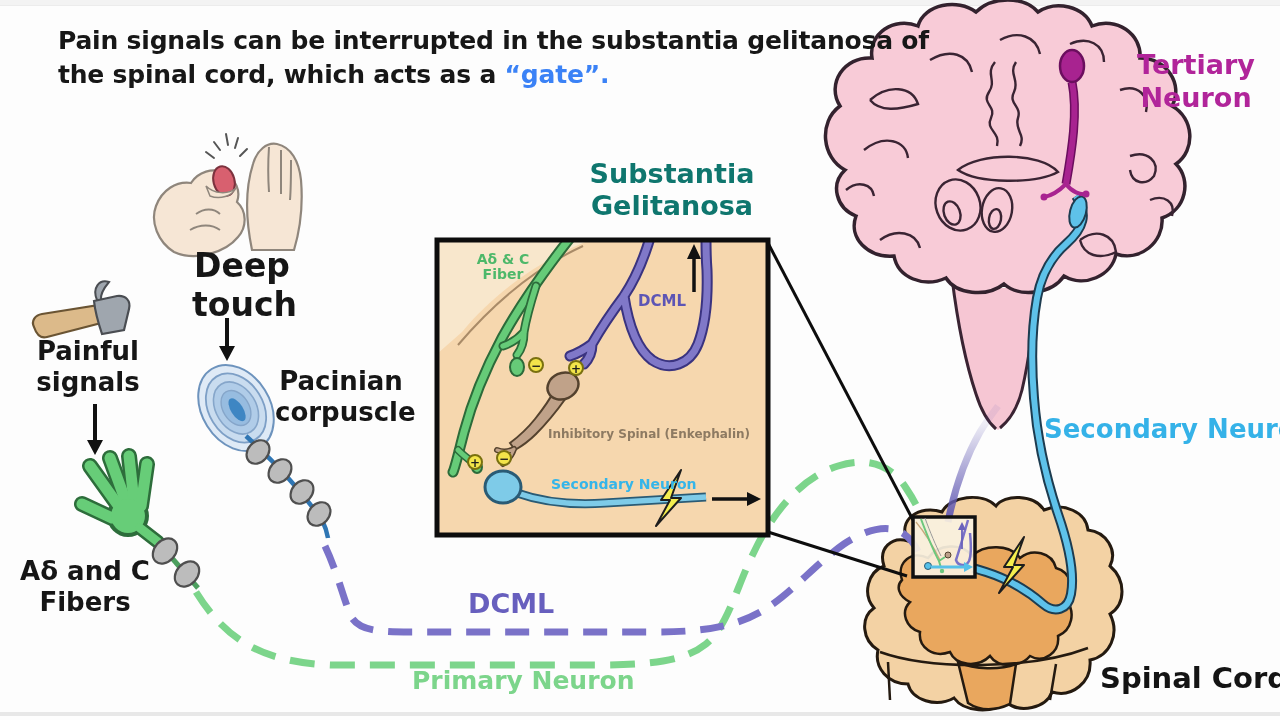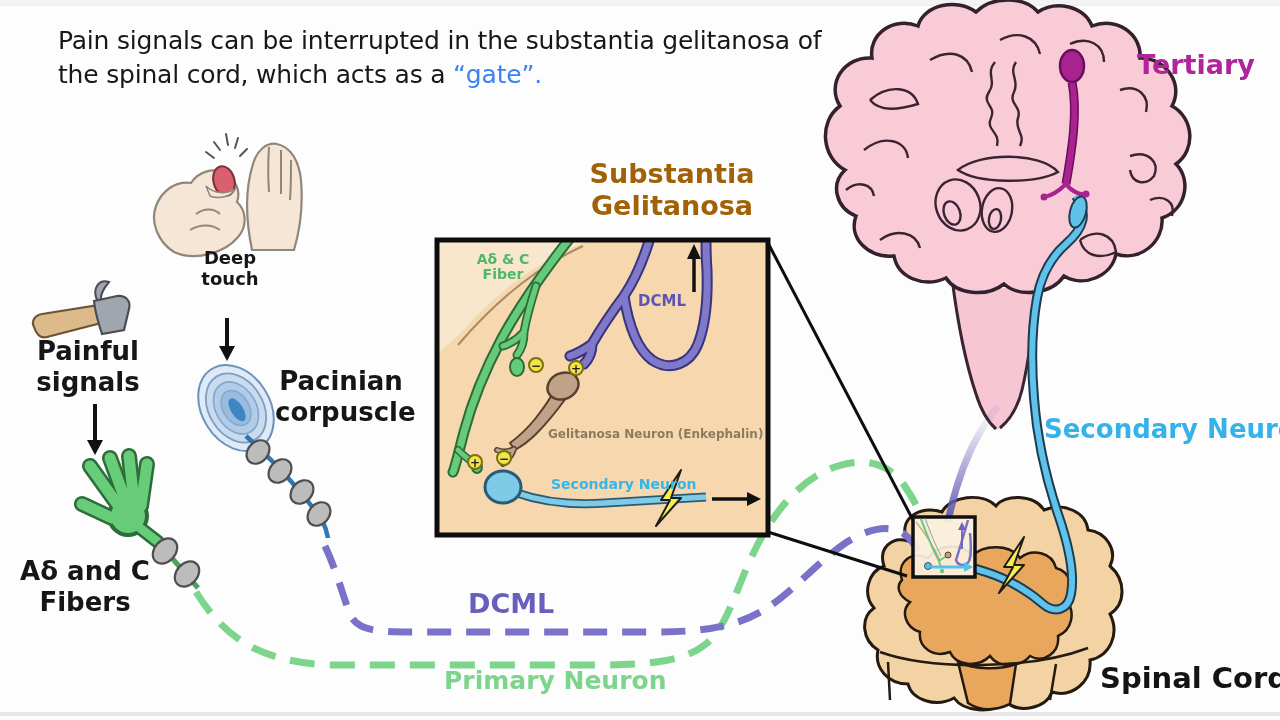--- a/index.html
+++ b/index.html
@@ -2,30 +2,30 @@
 <html><head>
 <meta charset="utf-8">
 <style>
   html,body{margin:0;padding:0;background:#ffffff;}
   .stage{position:relative;width:1280px;height:720px;background:#fdfdfd;overflow:hidden;
          font-family:"DejaVu Sans", sans-serif;}
   .edge-strip-top{position:absolute;left:0;top:0;width:1280px;height:5px;background:#f3f3f3;border-bottom:1px solid #ececec;}
   .edge-strip-bottom{position:absolute;left:0;top:712px;width:1280px;height:4px;background:#e7e7e7;}
   svg{position:absolute;left:0;top:0;}
   .lbl{position:absolute;font-weight:600;color:#161616;text-align:center;line-height:1.18;white-space:nowrap;}
-  .caption{position:absolute;left:58px;top:24px;width:810px;font-size:25px;font-weight:400;color:#171717;
+  .caption{position:absolute;left:58px;top:24px;width:810px;font-size:25px;font-weight:700;color:#171717;
            line-height:34px;text-align:left;white-space:nowrap;letter-spacing:-0.2px;}
   .caption .gate{color:#3b82f6;text-align:right;}
-  .lbl-deep{left:180px;top:247px;width:100px;font-size:18px;}
+  .lbl-deep{left:192px;top:247px;width:100px;font-size:33px;}
   .lbl-painful{left:12px;top:336px;width:152px;font-size:26px;}
   .lbl-pacinian{left:275px;top:366px;width:132px;font-size:26px;}
   .lbl-fibers{left:6px;top:556px;width:158px;font-size:26px;}
   .lbl-dcml{left:468px;top:588px;font-size:27px;font-weight:700;color:#675fbe;}
-  .lbl-primary{left:412px;top:666px;font-size:25px;color:#7cd58b;margin-left:32px;}
-  .lbl-inset-title{left:588px;top:158px;width:168px;font-size:27px;color:#a16207;}
+  .lbl-primary{left:412px;top:666px;font-size:25px;color:#7cd58b;}
+  .lbl-inset-title{left:588px;top:158px;width:168px;font-size:27px;color:#0f766e;}
   .lbl-inset-fiber{left:464px;top:252px;width:78px;font-size:14px;color:#4db86a;line-height:15px;}
   .lbl-inset-dcml{left:638px;top:293px;font-size:15px;font-weight:700;color:#5d55b5;}
   .lbl-inset-inhib{left:548px;top:427px;font-size:12px;color:#8d7a62;font-weight:600;}
   .lbl-inset-sec{left:551px;top:476px;font-size:14px;font-weight:700;color:#35b5e9;}
   .lbl-tertiary{left:1120px;top:12px;width:152px;font-size:27px;font-weight:700;color:#b1259a;line-height:33px;margin-top:36px;}
   .lbl-secondary{left:1044px;top:414px;font-size:26px;font-weight:700;color:#35b2e8;}
   .lbl-spinal{left:1100px;top:661px;font-size:29px;color:#141414;}
   .sign{position:absolute;width:16px;height:16px;border-radius:50%;background:#f3e44a;border:2px solid #79700f;
         font-size:12px;font-weight:700;color:#1c1c1c;text-align:center;line-height:14px;box-sizing:border-box;}
 </style>
@@ -272,28 +272,29 @@
 
   <div class="lbl lbl-inset-title">
     <div>Substantia</div>
       <div>Gelitanosa</div>
   </div>
   <div class="lbl lbl-inset-fiber">
     <div>Aδ &amp; C</div>
       <div>Fiber</div>
   </div>
   <div class="lbl lbl-inset-dcml">DCML</div>
-  <div class="lbl lbl-inset-inhib">Gelitanosa Neuron (Enkephalin)</div>
+  <div class="lbl lbl-inset-inhib">Inhibitory Spinal (Enkephalin)</div>
   <div class="lbl lbl-inset-sec">Secondary Neuron</div>
 
   <div class="sign" style="left:528px;top:357px;">−</div>
   <div class="sign" style="left:568px;top:360px;">+</div>
   <div class="sign" style="left:467px;top:454px;">+</div>
   <div class="sign" style="left:496px;top:450px;">−</div>
 
   <div class="lbl lbl-tertiary">
     <div>Tertiary</div>
+      <div>Neuron</div>
   </div>
   <div class="lbl lbl-secondary">Secondary Neuron</div>
   <div class="lbl lbl-spinal">Spinal Cord</div>
 
   <div class="edge-strip-bottom"></div>
 </div>
 
 </body></html>

